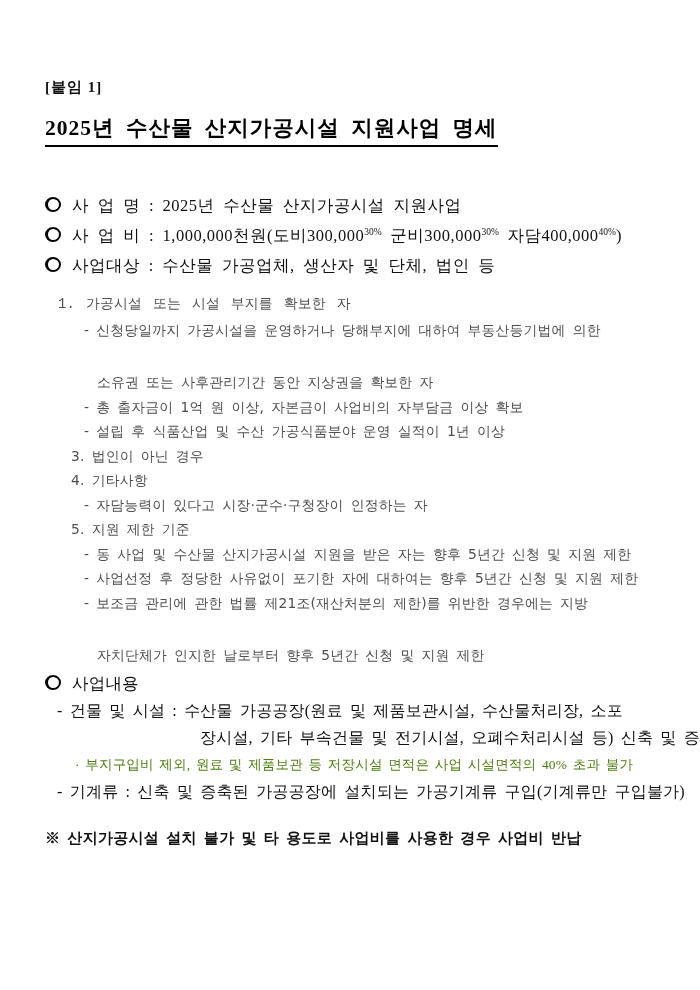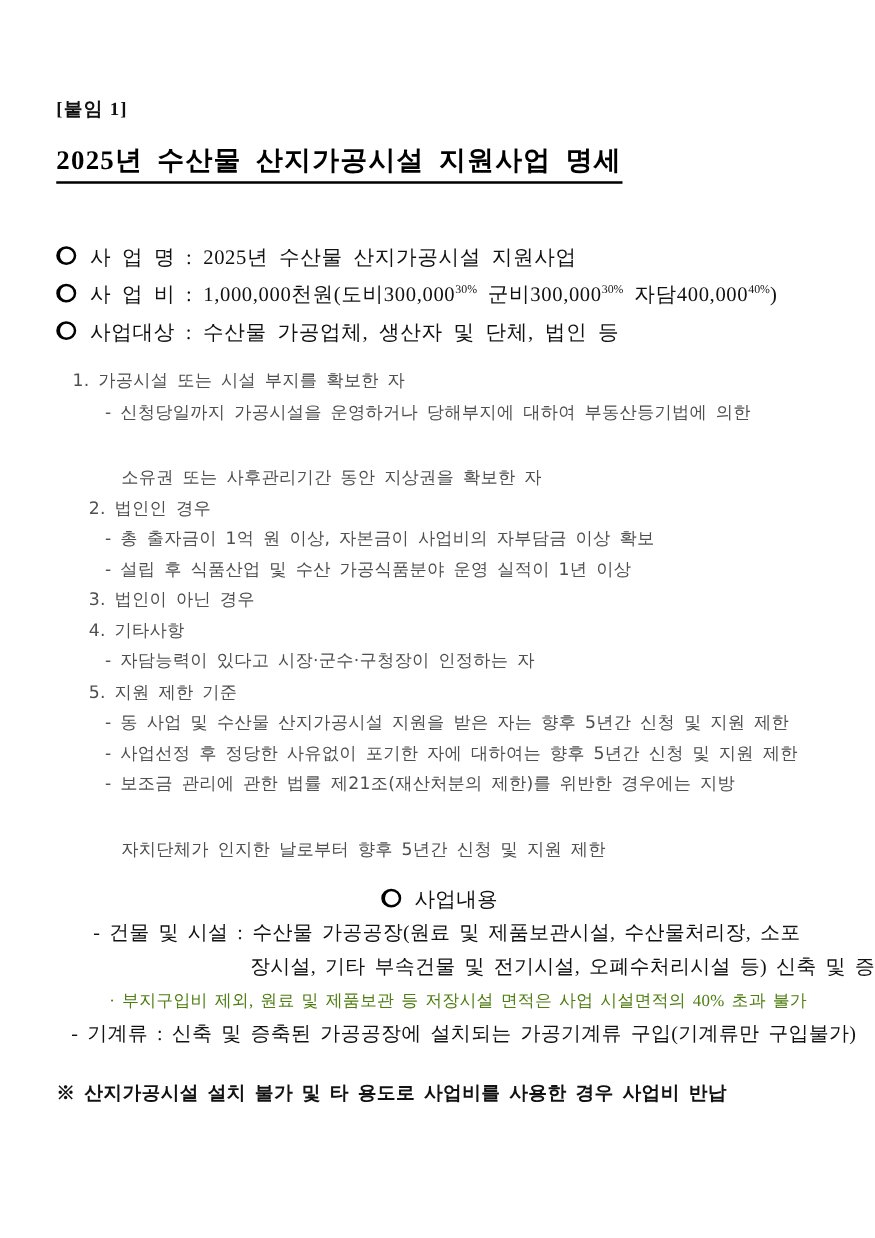--- a/index.html
+++ b/index.html
@@ -57,26 +57,26 @@
     color: #4f4f4f;
     font-size: 13.8px;
   }
   .el-line {
     height: 24.5px;
     line-height: 24.5px;
     word-spacing: 2.5px;
     letter-spacing: 0.2px;
     white-space: nowrap;
   }
-  .el-heading1 { padding-left: 13px; }
+  .el-heading1 { padding-left: 13px; font-family: Liberation Mono, monospace; }
   .el-heading  { padding-left: 26px; }
   .el-detail   { padding-left: 39px; }
   .el-cont     { padding-left: 52px; margin-top: 28px; }
   
-  .content-sec { margin-top: 14px; text-align: center; }
+  .content-sec { margin-top: 2px; }
   .ct-line {
     height: 27px;
     line-height: 27px;
     font-size: 16px;
     letter-spacing: 0.2px;
     word-spacing: 3px;
     white-space: nowrap;
   }
   .ct-head { font-size: 16.5px; }
   .ct-ind1 { padding-left: 12px; }
@@ -113,21 +113,20 @@
     <div class="ov-line">
       <span class="obullet"></span><span>사업대상 : 수산물 가공업체, 생산자 및 단체, 법인 등</span>
     </div>
   </div>
 
   <div class="eligibility">
     <div class="el-line el-heading1">1.  가공시설 또는 시설 부지를 확보한 자</div>
     <div class="el-line el-detail">- 신청당일까지 가공시설을 운영하거나 당해부지에 대하여 부동산등기법에 의한</div>
     <div class="el-line el-cont">소유권 또는 사후관리기간 동안 지상권을 확보한 자</div>
 
-    <div class="el-line el-heading">2. 법인인 경우</div>
     <div class="el-line el-detail">- 총 출자금이 1억 원 이상, 자본금이 사업비의 자부담금 이상 확보</div>
     <div class="el-line el-detail">- 설립 후 식품산업 및 수산 가공식품분야 운영 실적이 1년 이상</div>
 
     <div class="el-line el-heading">3. 법인이 아닌 경우</div>
 
     <div class="el-line el-heading">4. 기타사항</div>
     <div class="el-line el-detail">- 자담능력이 있다고 시장·군수·구청장이 인정하는 자</div>
 
     <div class="el-line el-heading">5. 지원 제한 기준</div>
     <div class="el-line el-detail">- 동 사업 및 수산물 산지가공시설 지원을 받은 자는 향후 5년간 신청 및 지원 제한</div>

